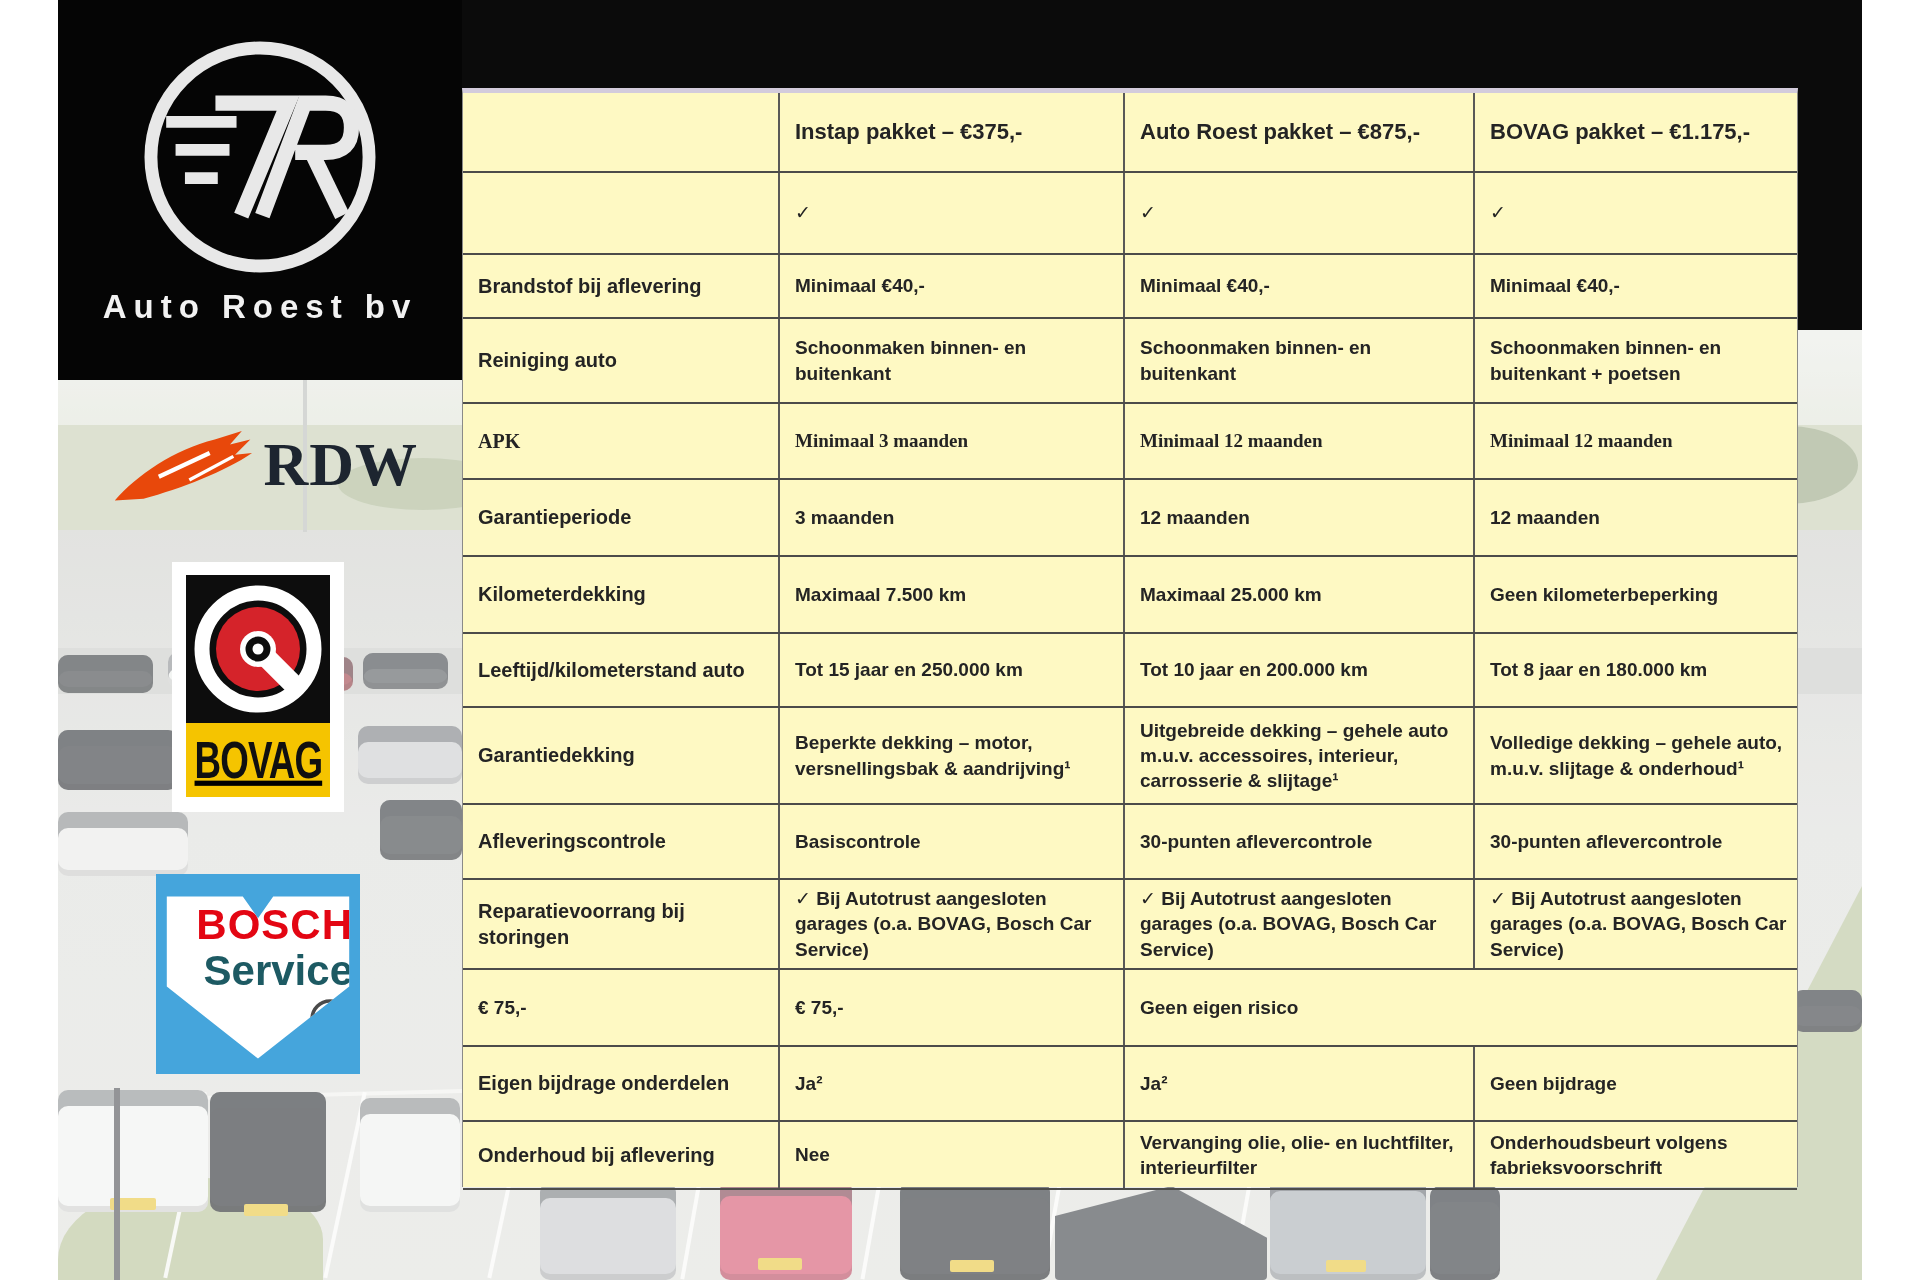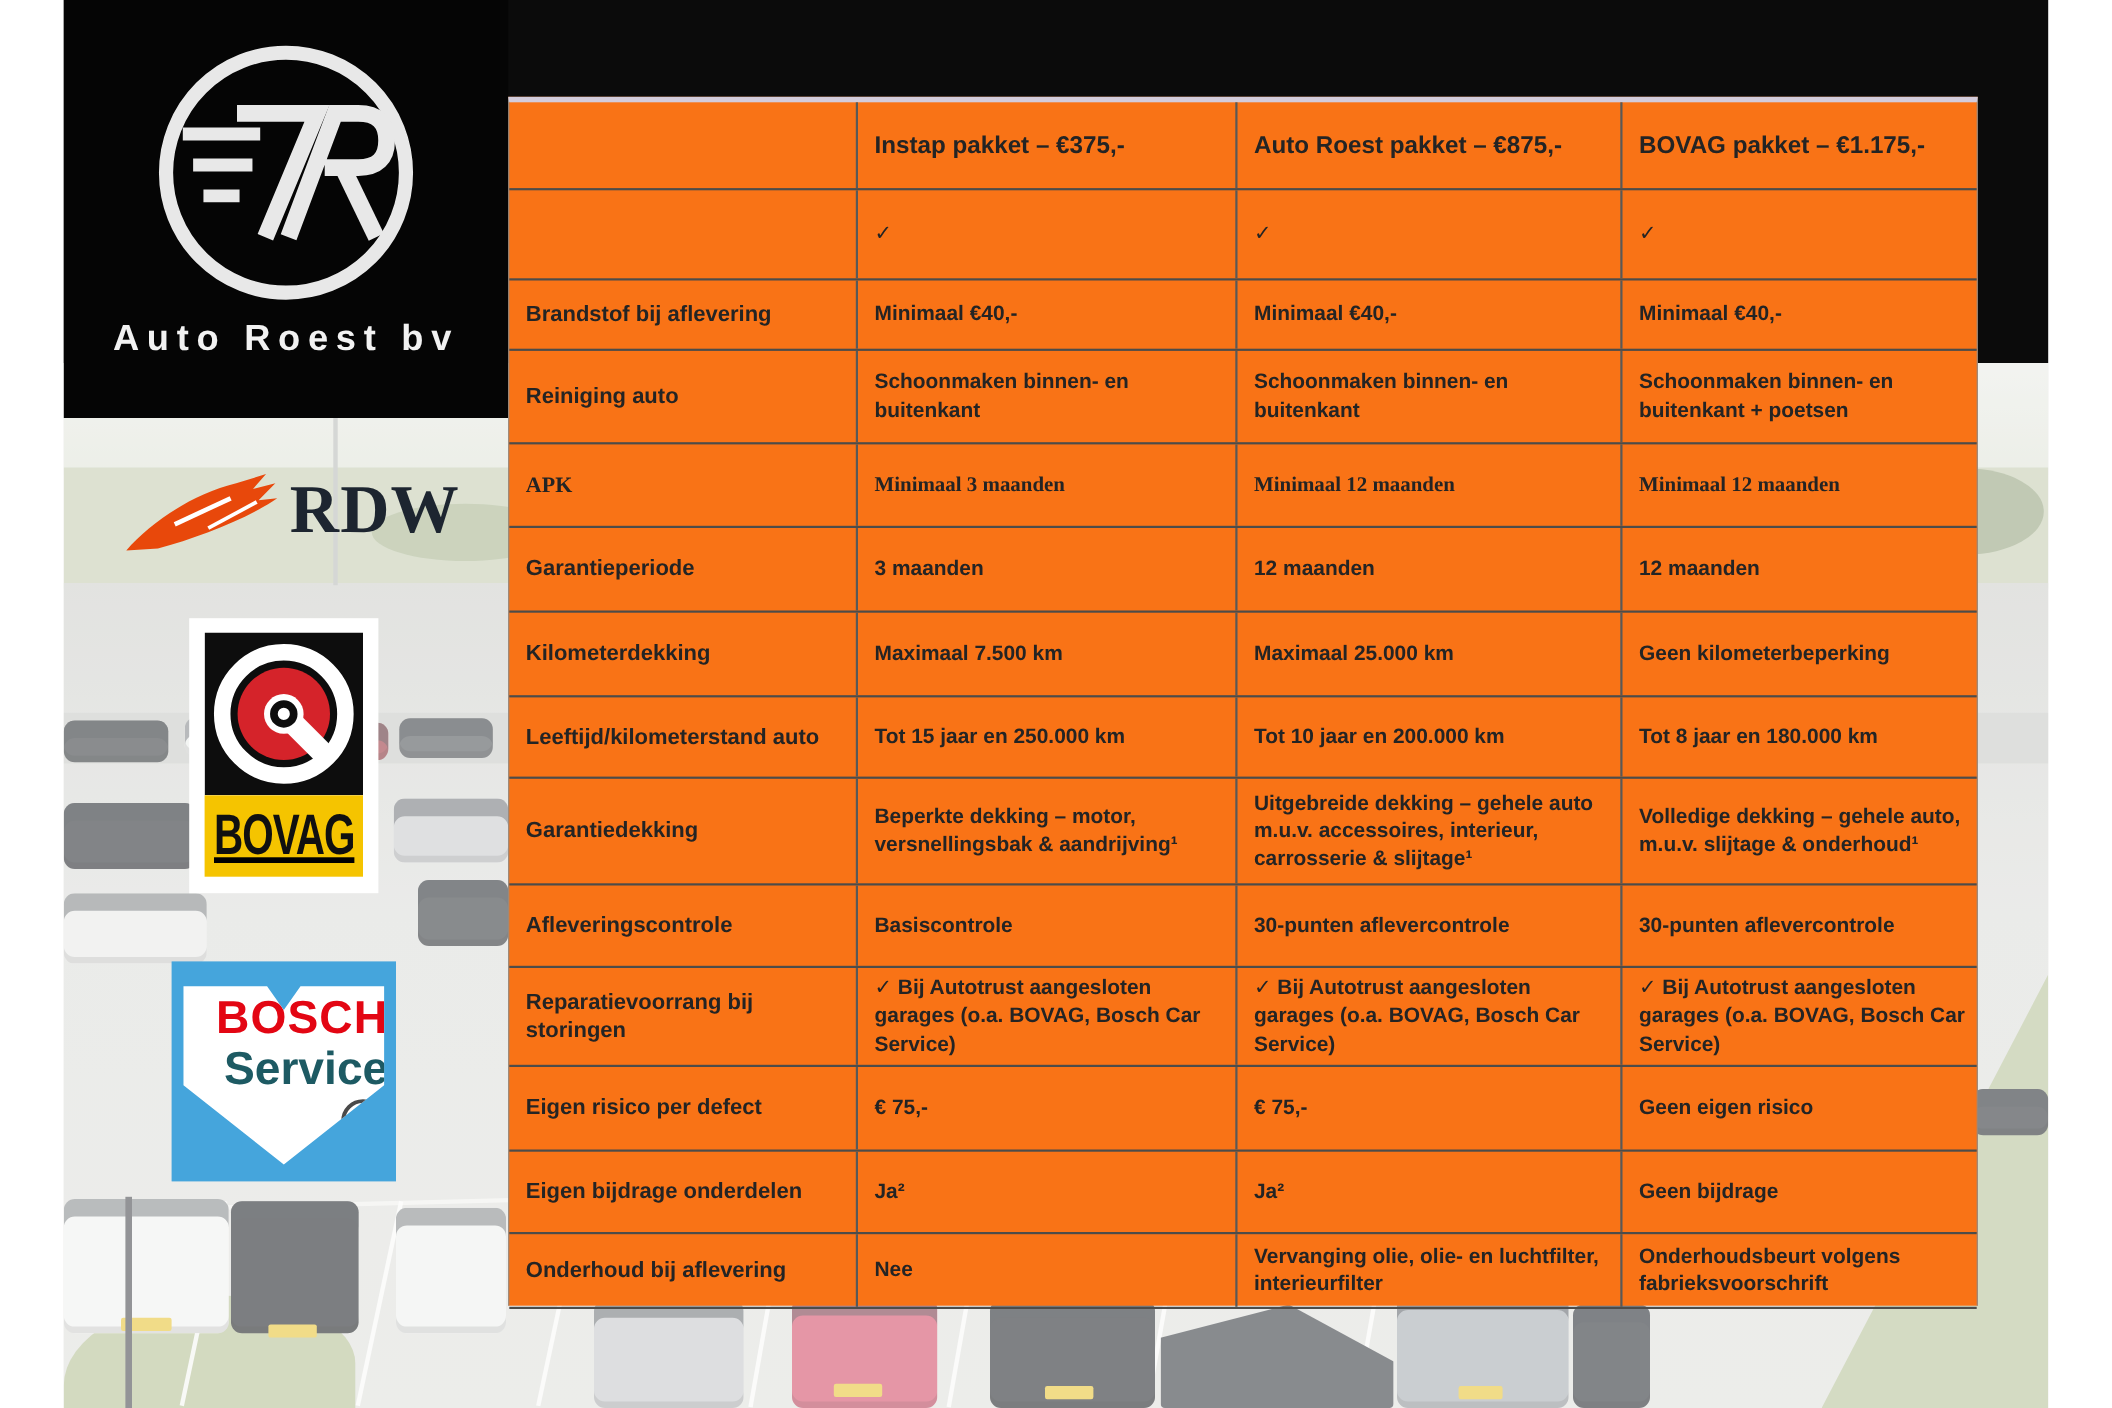--- a/index.html
+++ b/index.html
@@ -42,21 +42,21 @@
   .bosch { position:absolute; left:156px; top:874px; width:204px; height:200px; background:#45a5dc; z-index:5; }
   .bosch-shield { position:absolute; left:7px; top:10px; width:190px; height:180px; background:#ffffff;
     clip-path:polygon(2% 7%, 42% 7%, 50% 19%, 58% 7%, 98% 7%, 98% 57%, 50% 97%, 2% 57%);
     display:flex; flex-direction:column; align-items:flex-end; }
   .bosch-word1 { color:#e30613; font-weight:bold; font-size:42px; letter-spacing:1px; margin-top:20px; line-height:1; }
   .bosch-word2 { color:#1d5a63; font-weight:bold; font-size:42px; line-height:1; margin-top:4px; }
   .bosch-sym { width:46px; height:46px; margin-top:4px; }
 
   
   .ptable { position:absolute; left:462px; top:88px; width:1336px; height:1099px; z-index:6;
-    background:#f97316; border-top:5px solid #d3ccdc; border-left:1px solid #8a8a88; border-right:1px solid #8a8a88; }
+    background:#fef9c3; border-top:5px solid #d3ccdc; border-left:1px solid #8a8a88; border-right:1px solid #8a8a88; }
   .t-row { display:grid; grid-template-columns:315px 345px 350px 326px; border-bottom:2px solid #4c4c4a; }
   .t-cell { display:flex; align-items:center; padding:6px 10px 6px 15px; color:#242424; font-weight:bold; font-size:19px; line-height:1.32; }
   .t-cell + .t-cell { border-left:2px solid #595957; }
   .t-row.header .t-cell { font-size:22px; white-space:nowrap; overflow:visible; }
   .t-cell.rowlabel { font-size:20px; }
 </style>
 </head>
 <body>
 
 <div class="page">
@@ -232,21 +232,20 @@
         <div class="t-cell">30-punten aflevercontrole</div>
         <div class="t-cell">30-punten aflevercontrole</div>
       </div>
       <div class="t-row" style="height: 90px;">
         <div class="t-cell rowlabel">Reparatievoorrang bij storingen</div>
         <div class="t-cell">✓ Bij Autotrust aangesloten garages (o.a. BOVAG, Bosch Car Service)</div>
         <div class="t-cell">✓ Bij Autotrust aangesloten garages (o.a. BOVAG, Bosch Car Service)</div>
         <div class="t-cell">✓ Bij Autotrust aangesloten garages (o.a. BOVAG, Bosch Car Service)</div>
       </div>
       <div class="t-row" style="height: 77px;">
-        <div class="t-cell rowlabel">Eigen risico per defect</div>
         <div class="t-cell">€ 75,-</div>
         <div class="t-cell">€ 75,-</div>
         <div class="t-cell">Geen eigen risico</div>
       </div>
       <div class="t-row" style="height: 75px;">
         <div class="t-cell rowlabel">Eigen bijdrage onderdelen</div>
         <div class="t-cell">Ja²</div>
         <div class="t-cell">Ja²</div>
         <div class="t-cell">Geen bijdrage</div>
       </div>

